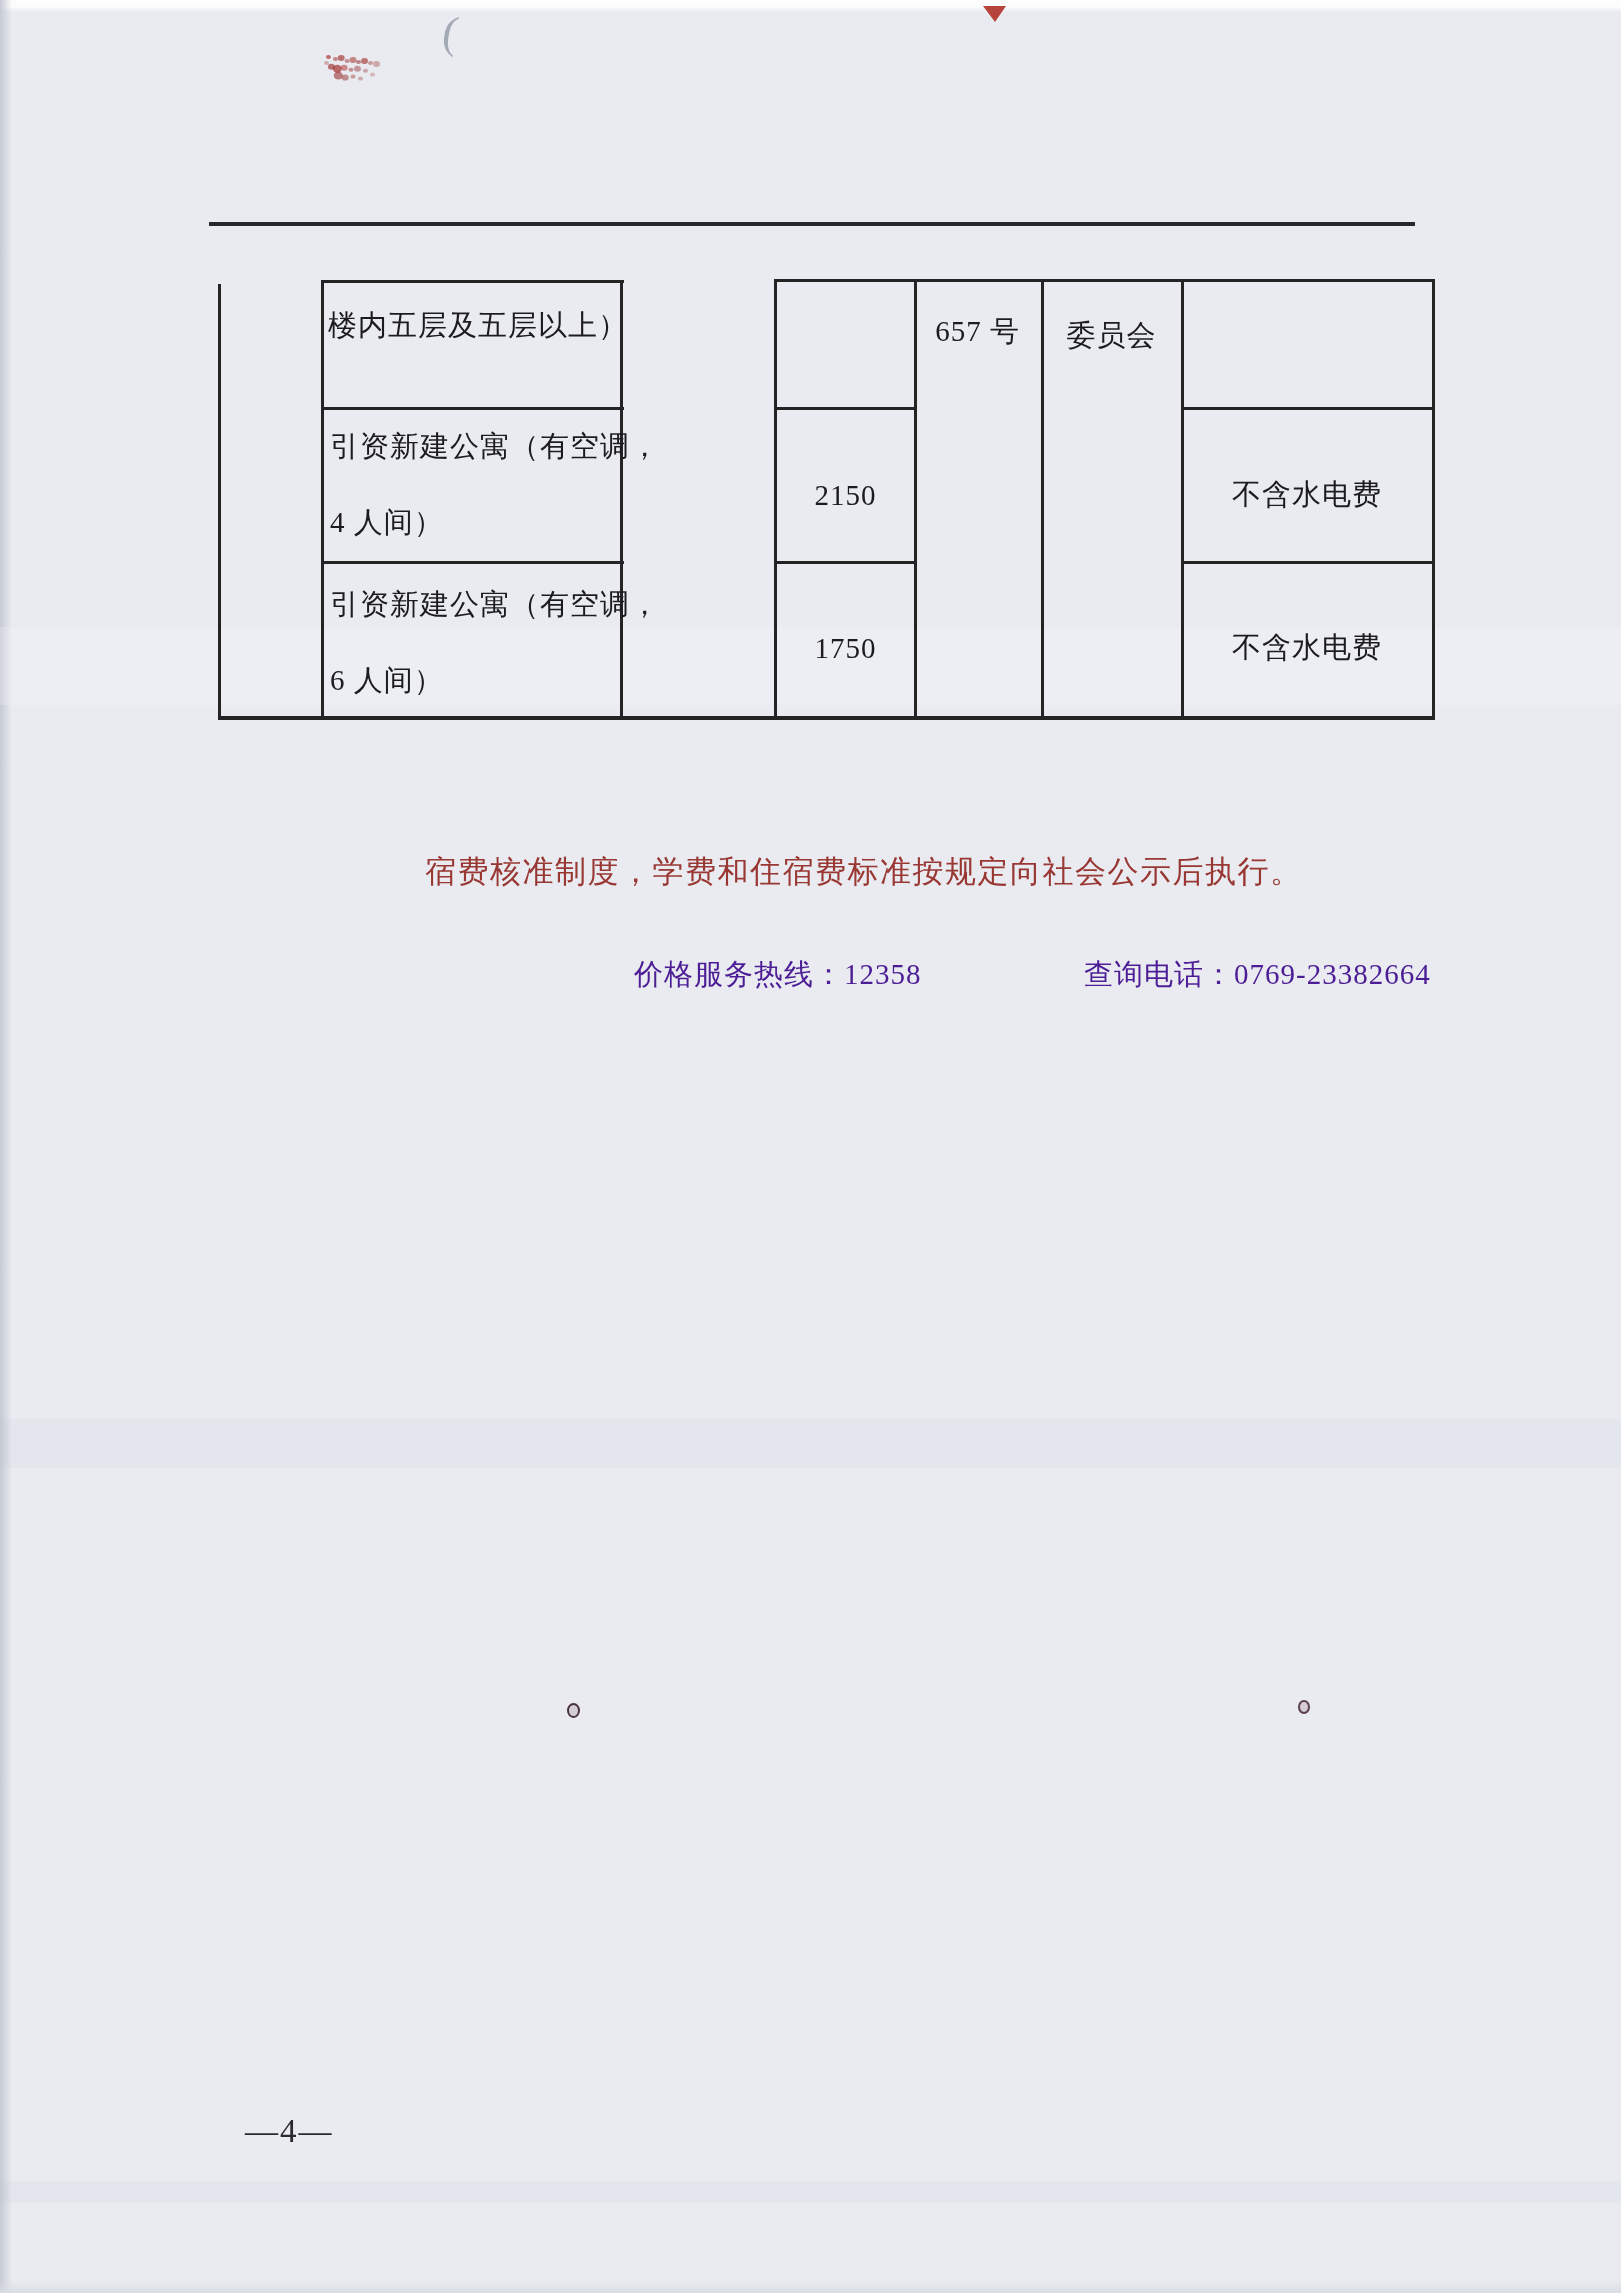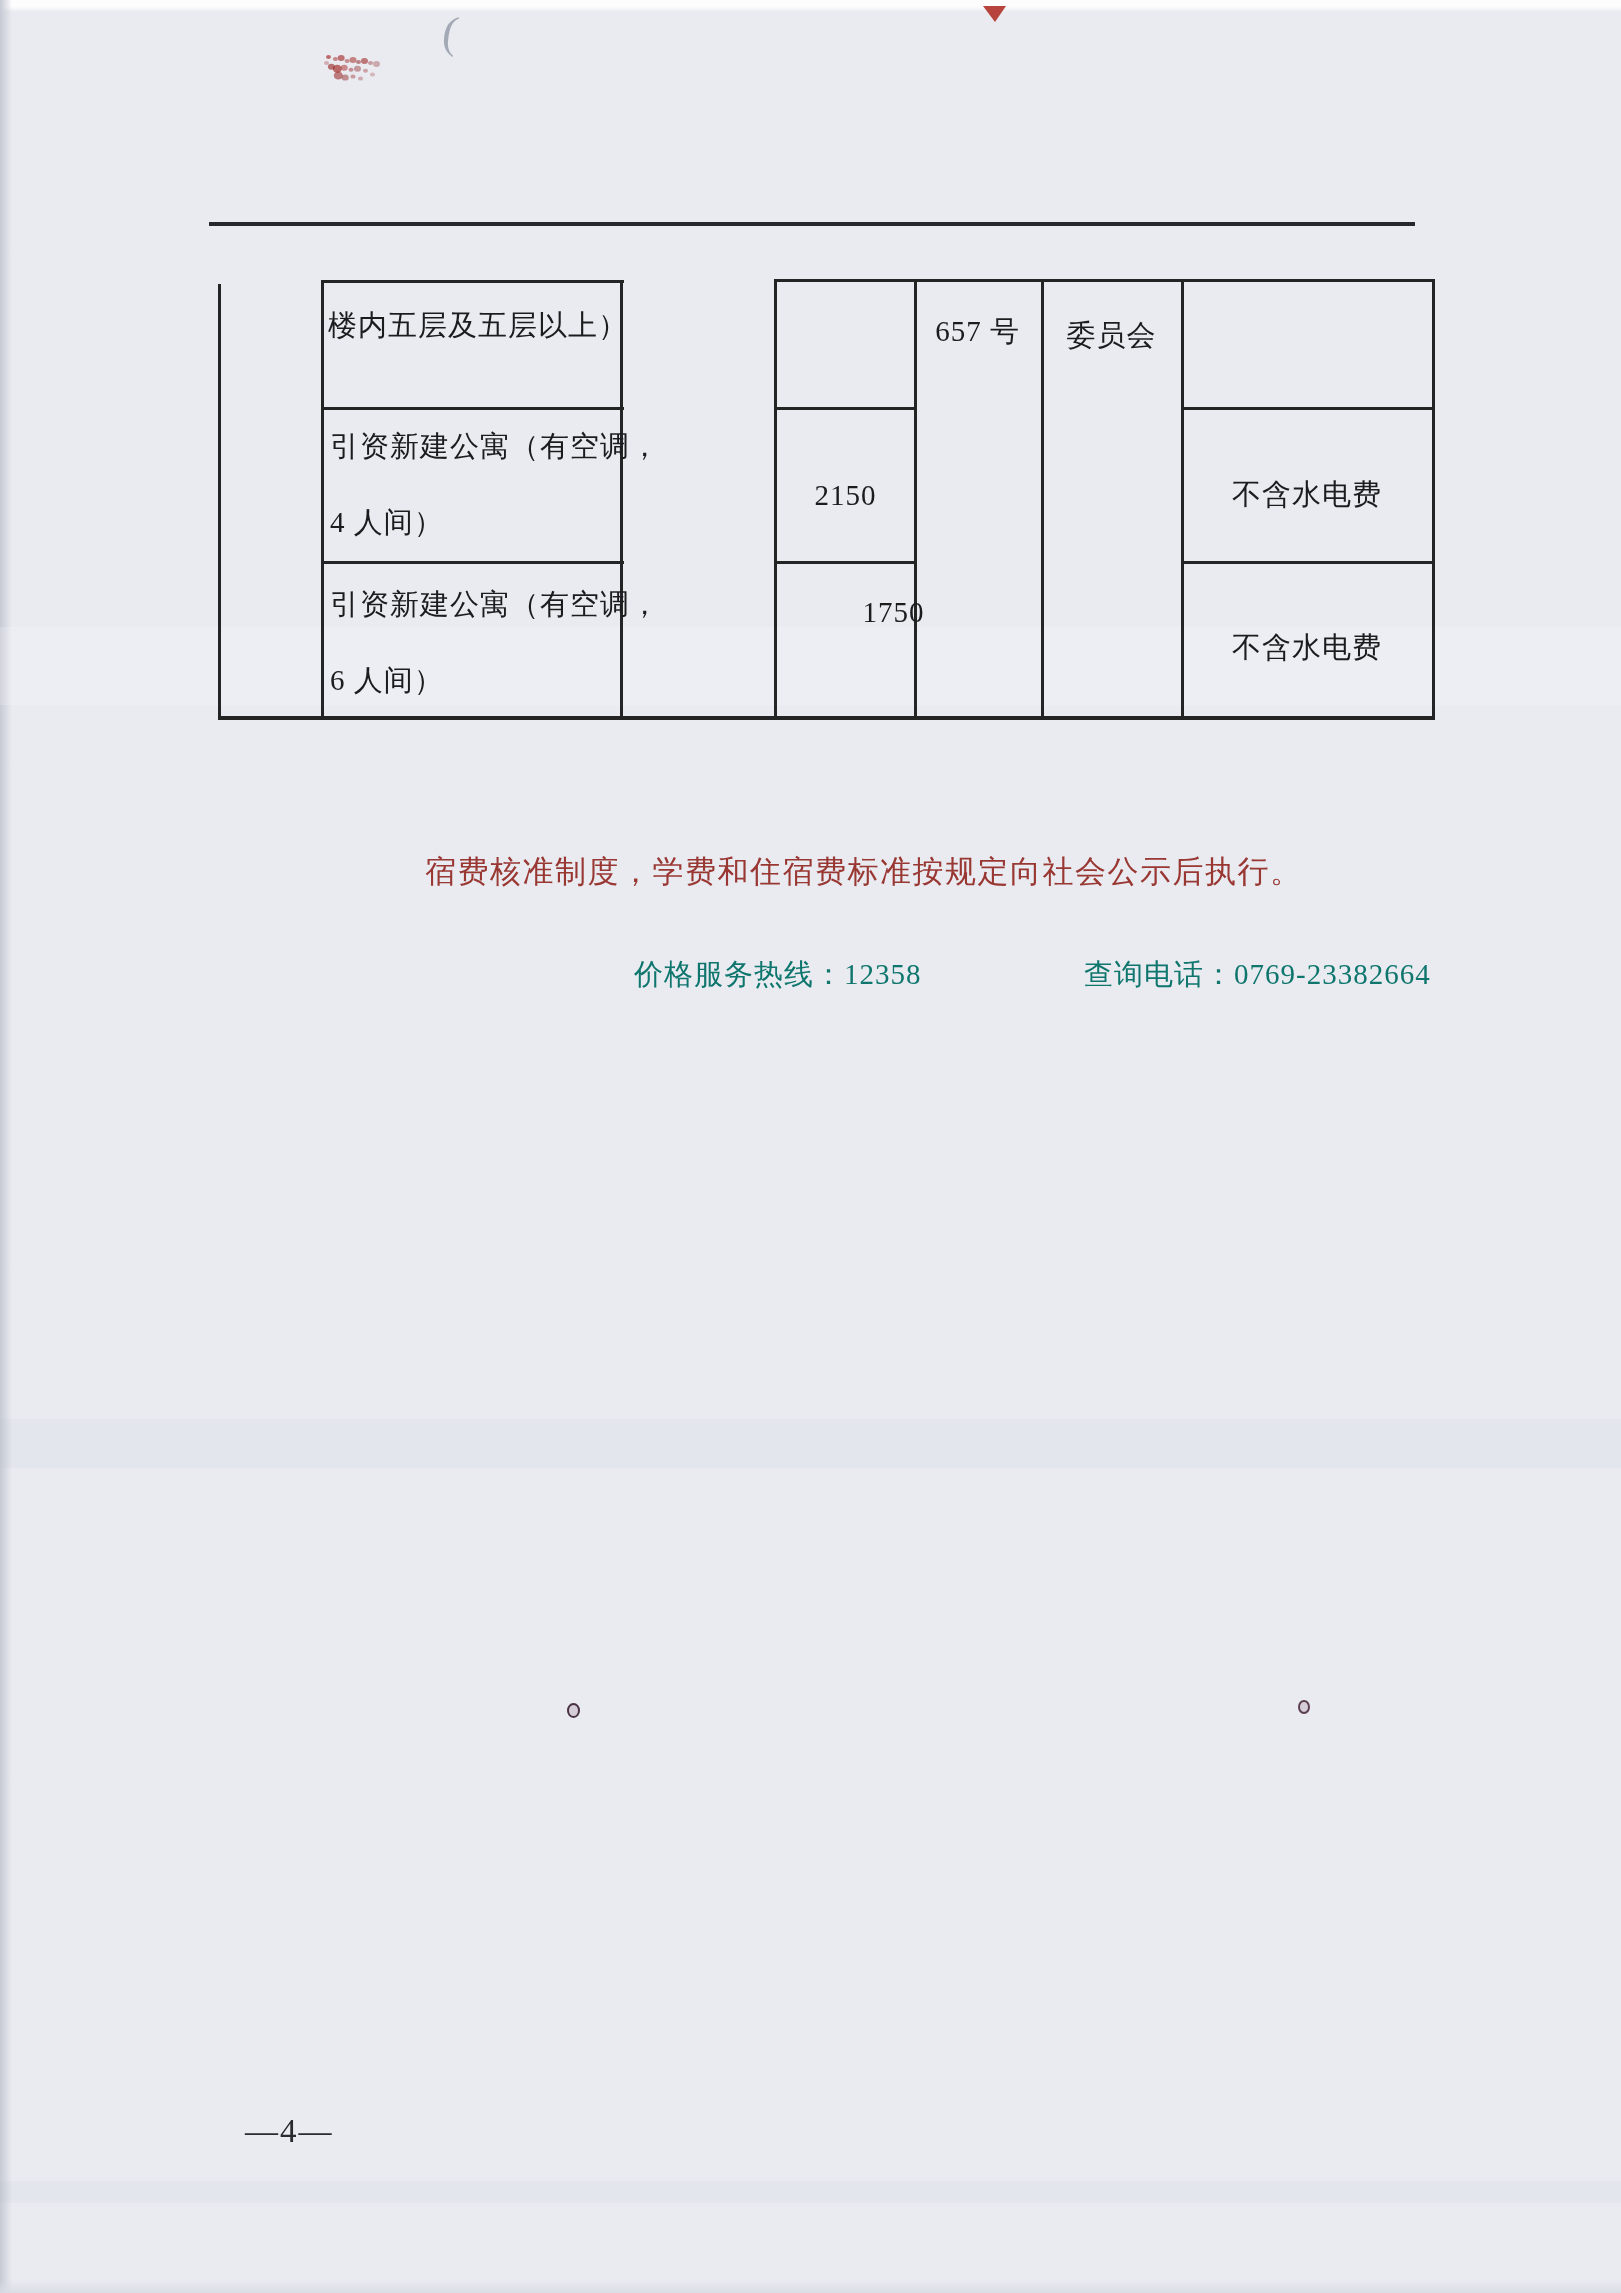--- a/index.html
+++ b/index.html
@@ -22,21 +22,21 @@
 
   
   .rule { position:absolute; background:#26282b; }
   .vline, .hline { position:absolute; background:#242424; }
 
   
   .t { position:absolute; white-space:nowrap; }
   .tbl { font-size:29px; line-height:37px; letter-spacing:1px; color:#1c1c1e; }
   .ctr { text-align:center;margin-top:12px; }
   .red { color:#993732; font-size:31px; line-height:41px; letter-spacing:1.5px; }
-  .blk { color:#0f766e; font-size:29px; line-height:37px; letter-spacing:1px; }
+  .blk { color:#4c1d95; font-size:29px; line-height:37px; letter-spacing:1px; }
   .pageno { color:#2a2a2e; font-size:33px; letter-spacing:2px; }
 
   
   .wedge { position:absolute; width:0; height:0;
     border-left:12.7px solid transparent; border-right:11.8px solid transparent;
     border-top:16.7px solid #b2352c; opacity:.92; }
   .paren-mark { position:absolute; font-size:45px; color:rgba(108,116,132,.55);
     transform:rotate(9deg); font-family:"Liberation Serif", serif; }
   .smudge { position:absolute; width:4.9px; height:3.9px; border-radius:50%;
     background:rgba(168,38,36,.65);
@@ -94,21 +94,21 @@
   <div class="hline" style="left:1181px;top:561px;width:254px;height:2.9px;"></div>
   <div class="hline" style="left:218px;top:716px;width:1217px;height:3.9px;"></div>
 
   <div class="t tbl" style="left:328px;top:307px;">楼内五层及五层以上）</div>
   <div class="t tbl" style="left:330px;top:428px;">引资新建公寓（有空调，</div>
   <div class="t tbl" style="left:330px;top:504px;text-align:right;">4 人间）</div>
   <div class="t tbl" style="left:330px;top:586px;">引资新建公寓（有空调，</div>
   <div class="t tbl" style="left:330px;top:662px;">6 人间）</div>
 
   <div class="t tbl ctr" style="left:774px;top:465px;width:143px;">2150</div>
-  <div class="t tbl ctr" style="left:774px;top:582px;width:143px;padding-left:48px;">1750</div>
+  <div class="t tbl ctr" style="left:774px;top:618px;width:143px;">1750</div>
 
   <div class="t tbl ctr" style="left:914px;top:301px;width:127px;">657 号</div>
   <div class="t tbl ctr" style="left:1041px;top:305px;width:141px;">委员会</div>
 
   <div class="t tbl ctr" style="left:1181px;top:464px;width:252px;">不含水电费</div>
   <div class="t tbl ctr" style="left:1181px;top:617px;width:252px;">不含水电费</div>
 
   <div class="t red" style="left:425px;top:851px;">宿费核准制度，学费和住宿费标准按规定向社会公示后执行。</div>
 
   <div class="t blk" style="left:634px;top:956px;">价格服务热线：12358</div>

